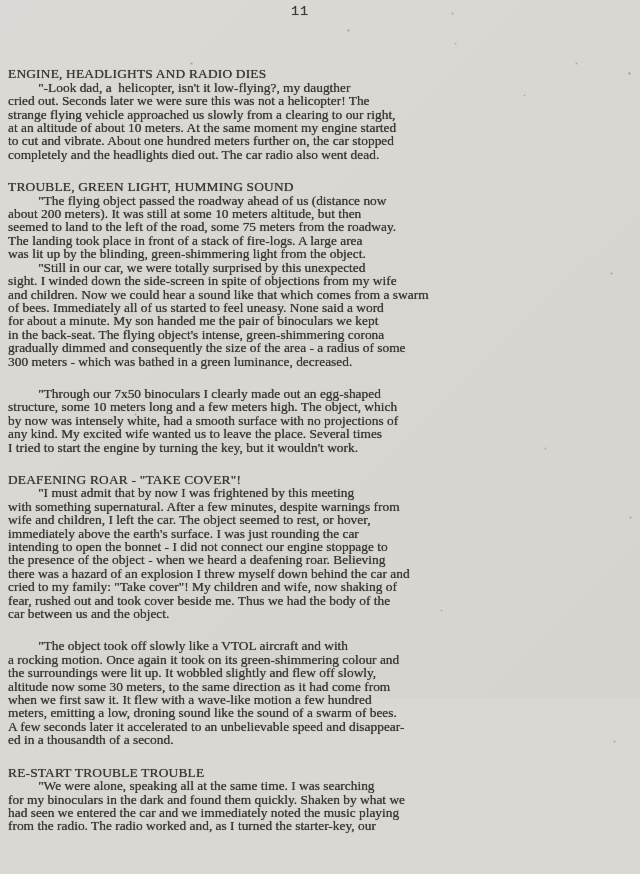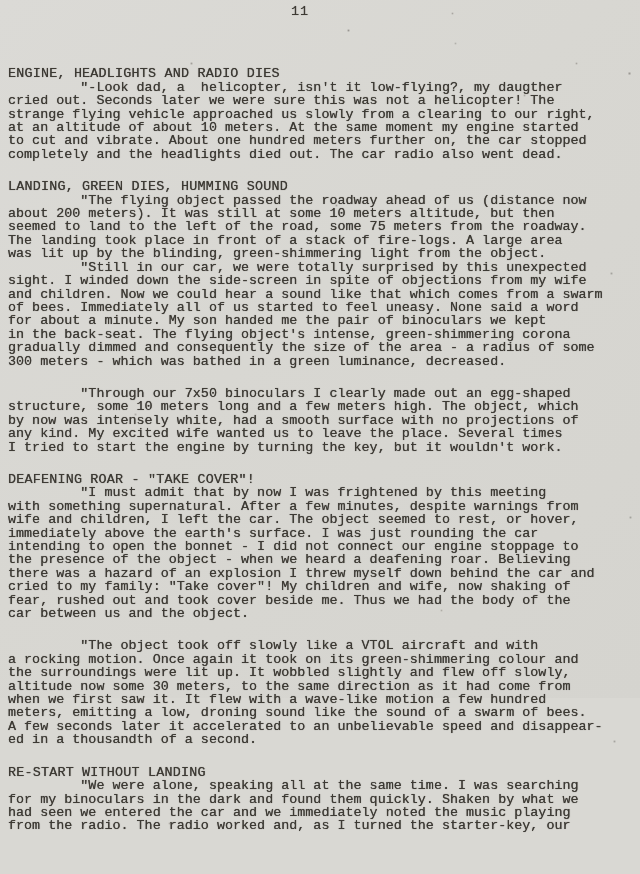--- a/index.html
+++ b/index.html
@@ -29,20 +29,21 @@
   .page-number {
     text-align: center;
     transform: translateX(-20px);
     letter-spacing: 1px;
   }
   .doc-body {
     margin-top: 49px;
   }
   .section {
     margin-bottom: 19px;
+    font-family: Liberation Serif, serif;
   }
   .section-heading {
     white-space: pre;
     letter-spacing: 0.2px;
   }
   .section-body {
     white-space: pre-wrap;
   }
   .noise {
     position: absolute;
@@ -85,21 +86,21 @@
       <div class="section-heading">ENGINE, HEADLIGHTS AND RADIO DIES</div>
       <div class="section-body">         "-Look dad, a  helicopter, isn't it low-flying?, my daugther
 cried out. Seconds later we were sure this was not a helicopter! The
 strange flying vehicle approached us slowly from a clearing to our right,
 at an altitude of about 10 meters. At the same moment my engine started
 to cut and vibrate. About one hundred meters further on, the car stopped
 completely and the headlights died out. The car radio also went dead.</div>
     </div>
 
     <div class="section">
-      <div class="section-heading">LANDING, GREEN DIES, HUMMING SOUND</div>
+      <div class="section-heading">TROUBLE, GREEN LIGHT, HUMMING SOUND</div>
       <div class="section-body">         "The flying object passed the roadway ahead of us (distance now
 about 200 meters). It was still at some 10 meters altitude, but then
 seemed to land to the left of the road, some 75 meters from the roadway.
 The landing took place in front of a stack of fire-logs. A large area
 was lit up by the blinding, green-shimmering light from the object.
          "Still in our car, we were totally surprised by this unexpected
 sight. I winded down the side-screen in spite of objections from my wife
 and children. Now we could hear a sound like that which comes from a swarm
 of bees. Immediately all of us started to feel uneasy. None said a word
 for about a minute. My son handed me the pair of binoculars we kept
@@ -135,21 +136,21 @@
 a rocking motion. Once again it took on its green-shimmering colour and
 the surroundings were lit up. It wobbled slightly and flew off slowly,
 altitude now some 30 meters, to the same direction as it had come from
 when we first saw it. It flew with a wave-like motion a few hundred
 meters, emitting a low, droning sound like the sound of a swarm of bees.
 A few seconds later it accelerated to an unbelievable speed and disappear-
 ed in a thousandth of a second.</div>
     </div>
 
     <div class="section">
-      <div class="section-heading">RE-START WITHOUT LANDING</div>
+      <div class="section-heading">RE-START TROUBLE TROUBLE</div>
       <div class="section-body">         "We were alone, speaking all at the same time. I was searching
 for my binoculars in the dark and found them quickly. Shaken by what we
 had seen we entered the car and we immediately noted the music playing
 from the radio. The radio worked and, as I turned the starter-key, our</div>
     </div>
 
   </div>
 </div>
 
 </body></html>

